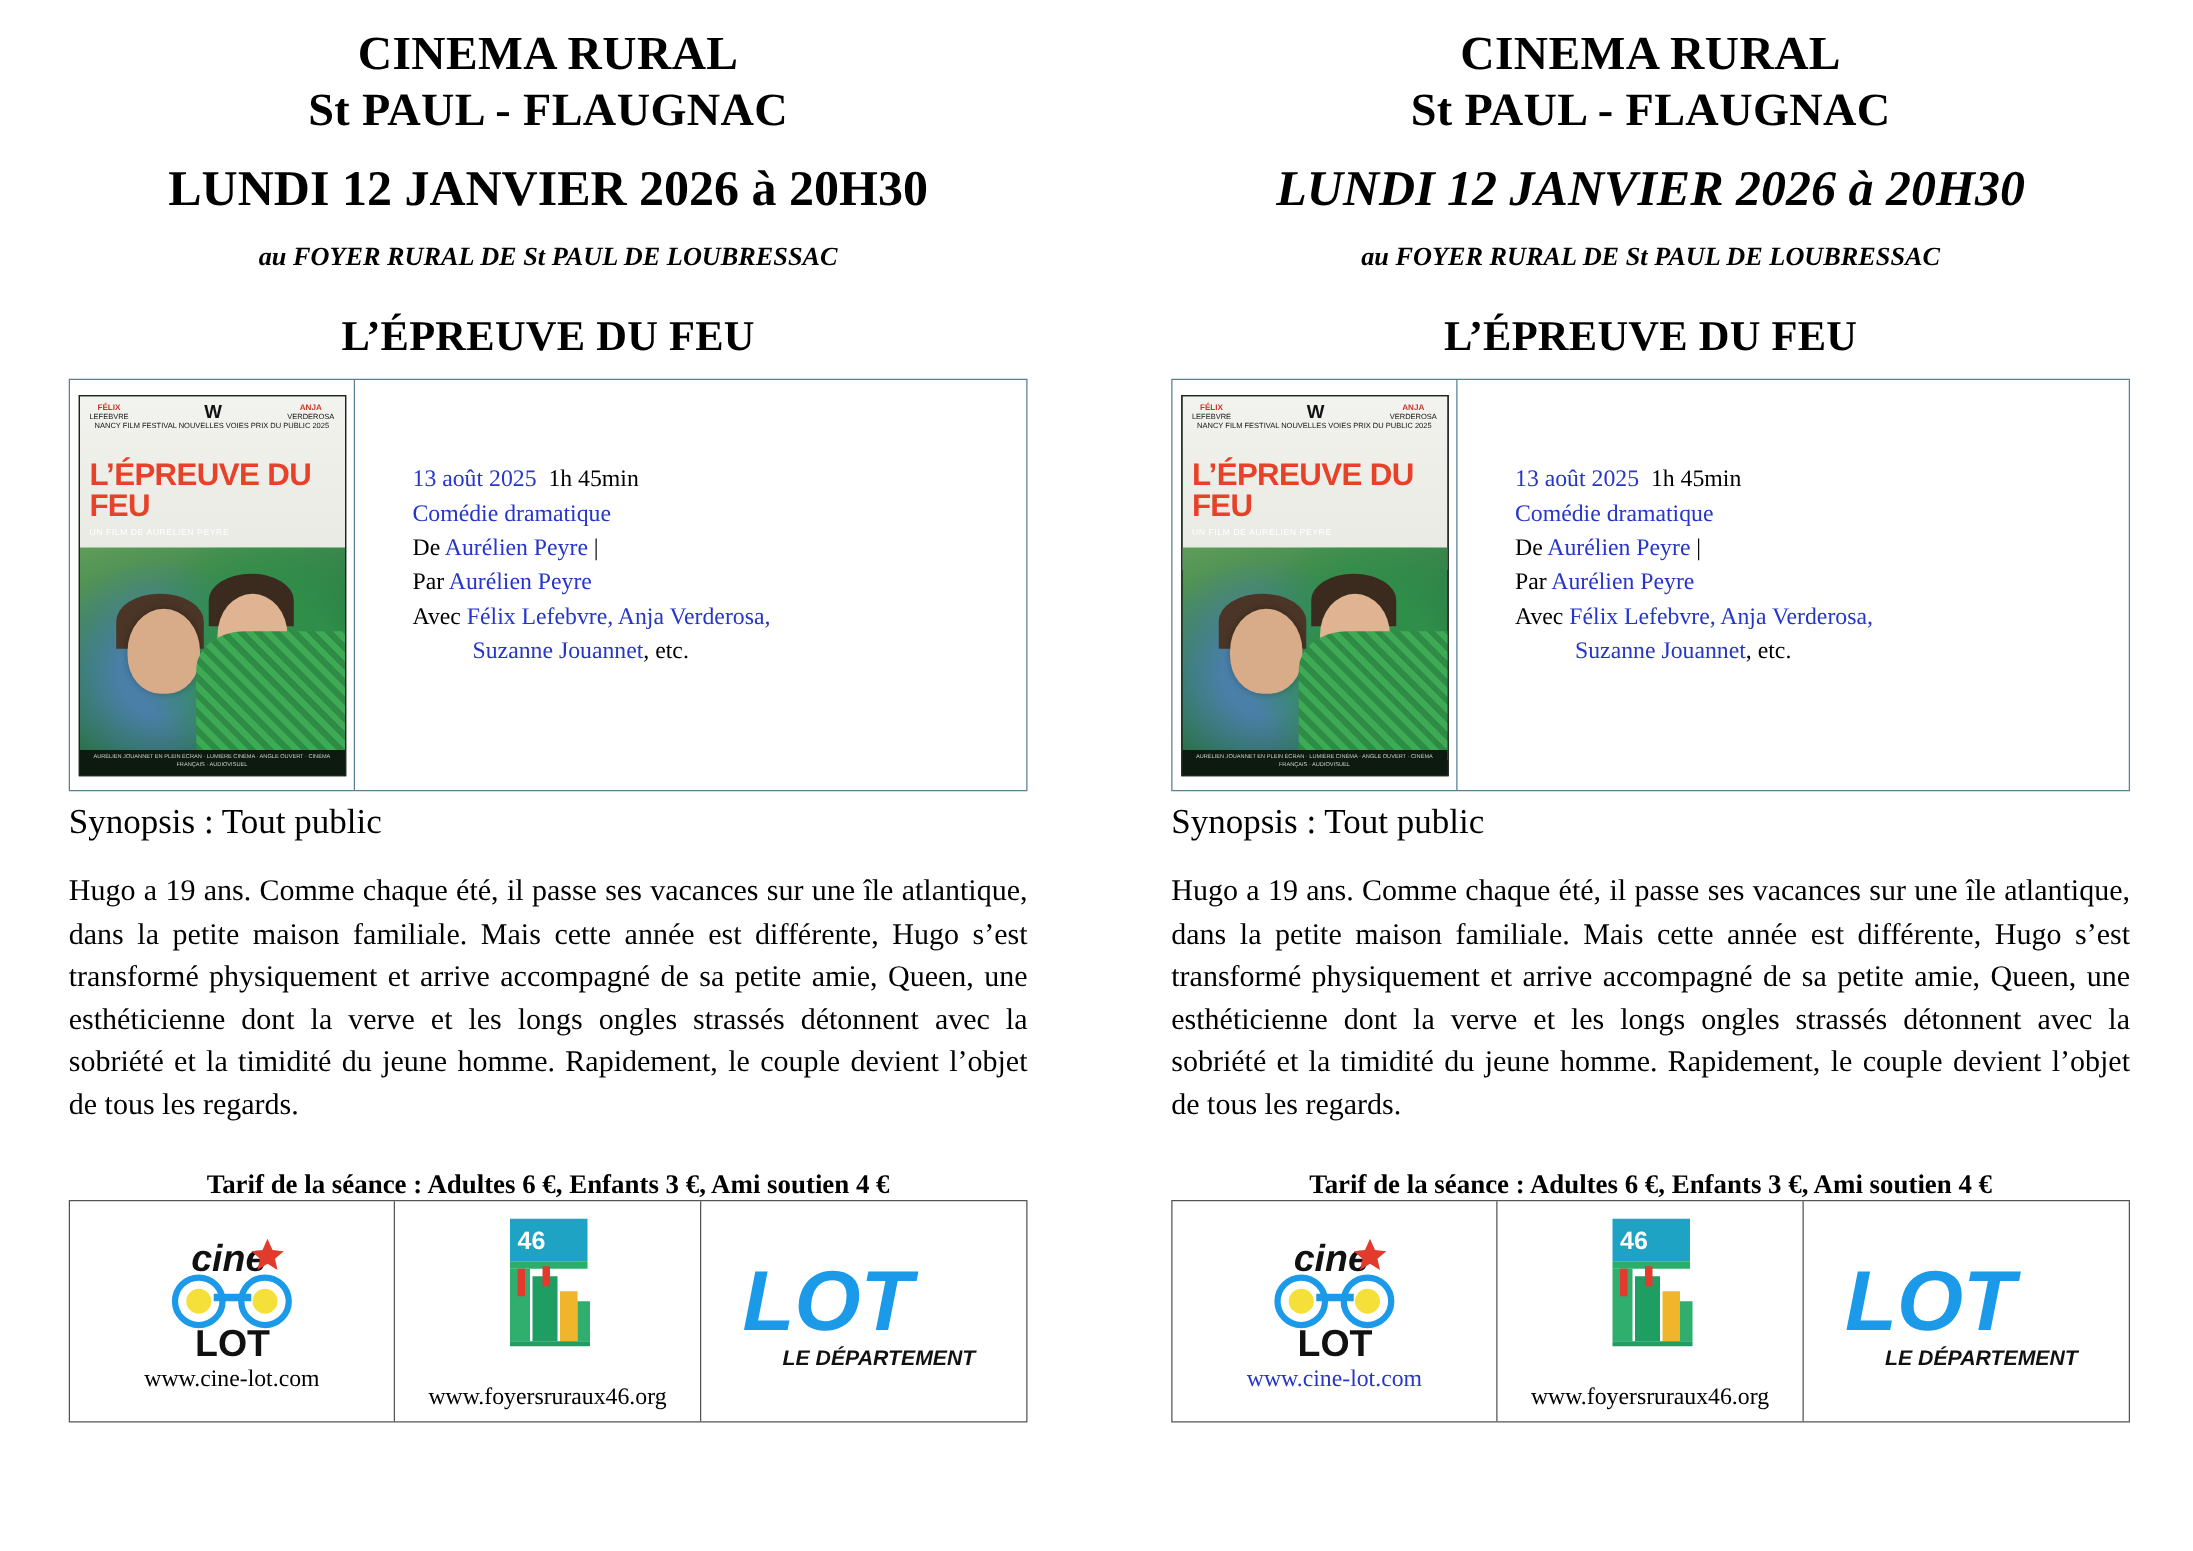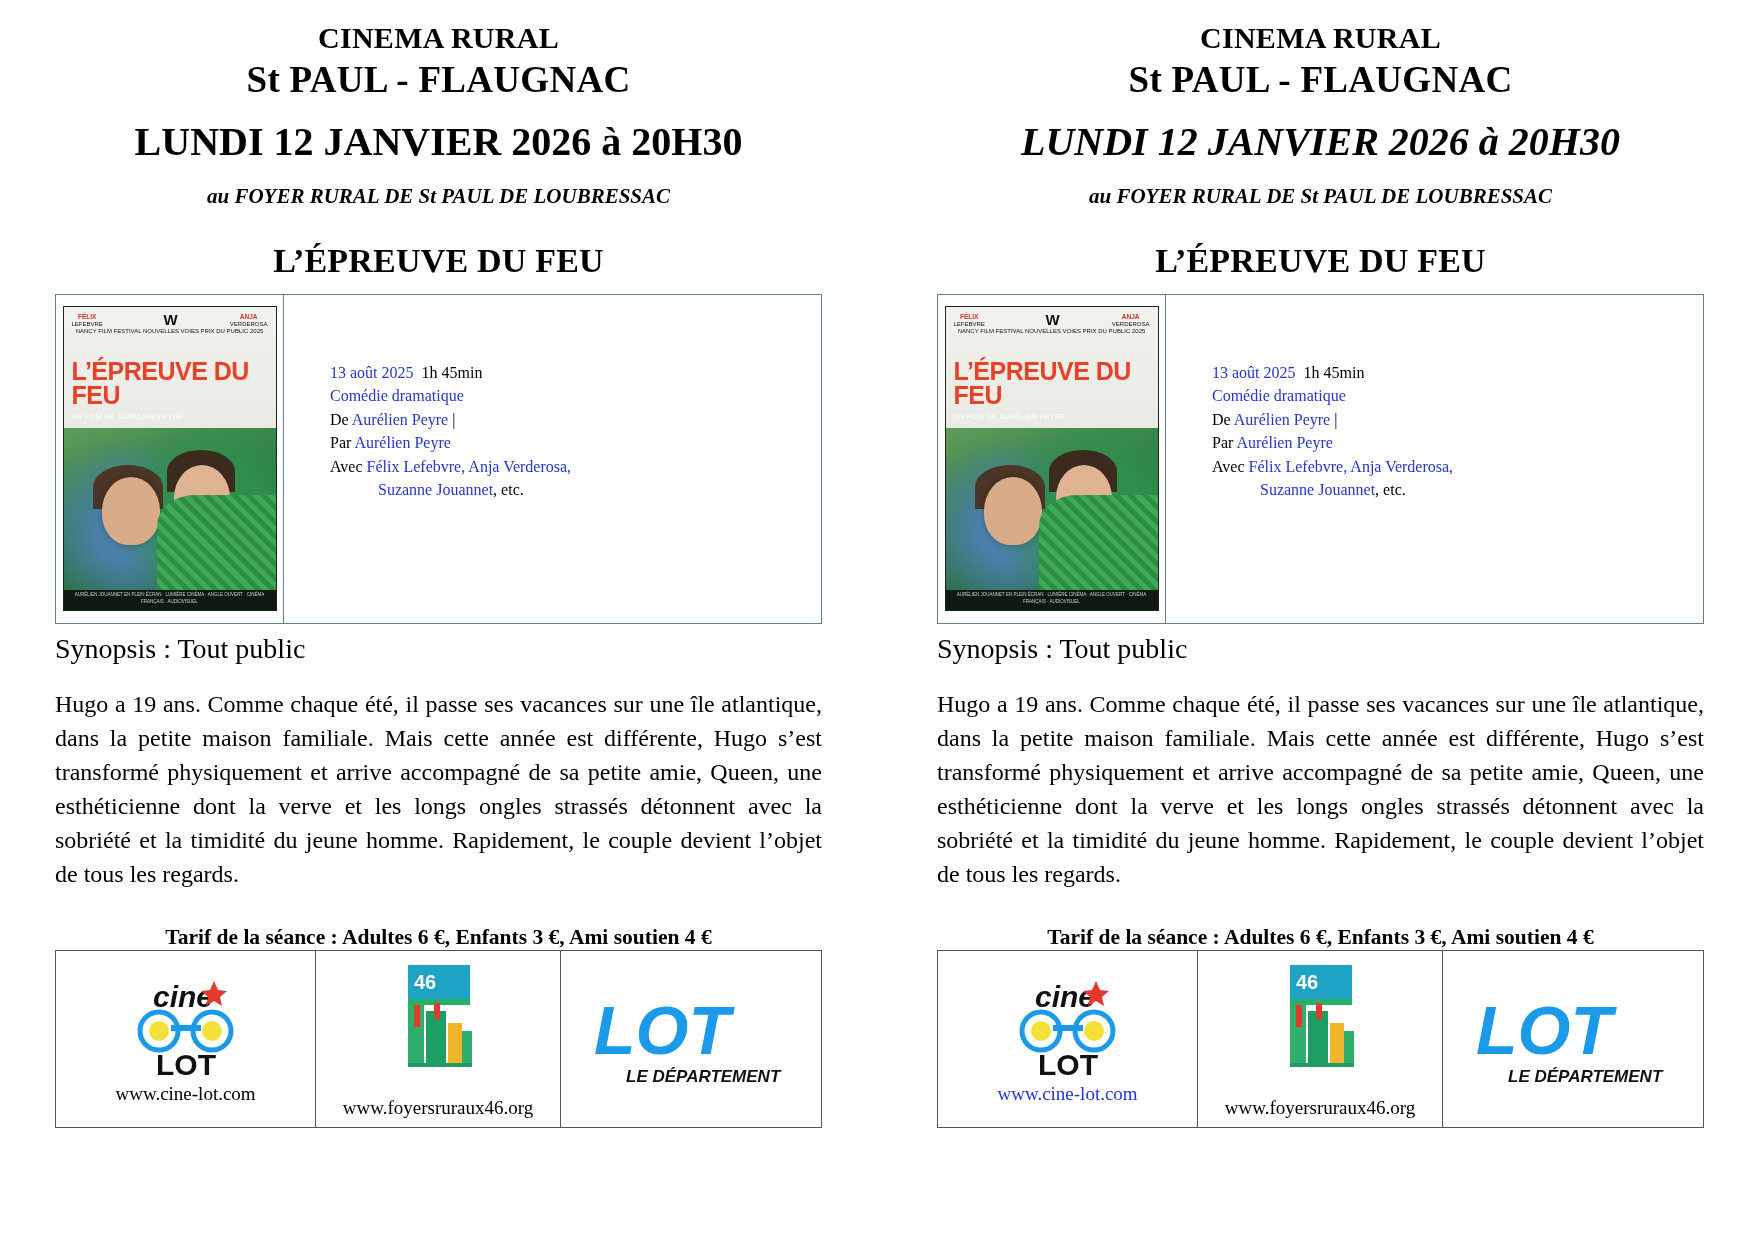--- a/index.html
+++ b/index.html
@@ -28,21 +28,21 @@
   }
   .flyer.right {
     padding-left: 60px;
     padding-right: 50px;
   }
 
   
   .title-line {
     text-align: center;
     font-weight: bold;
-    font-size: 30px;
+    font-size: 38px;
     line-height: 1.22;
     letter-spacing: 0.3px;
   }
   .title-line.second {
     font-size: 37px;
   }
   .date-line {
     text-align: center;
     font-weight: bold;
     font-size: 40px;
@@ -211,21 +211,21 @@
     padding: 2px 4px;
     box-sizing: border-box;
     text-align: center;
     overflow: hidden;
   }
 
   .meta-cell {
     flex: 1;
     padding: 68px 0 0 46px;
     box-sizing: border-box;
-    font-size: 16px;
+    font-size: 19px;
     line-height: 1.28;
   }
   .meta-line { margin-bottom: 3px; white-space: nowrap; }
   .blue { color: #2536c8; }
   .meta-indent { padding-left: 48px; }
 
   .synopsis-label {
     font-size: 28px;
     margin-top: 9px;
   }

